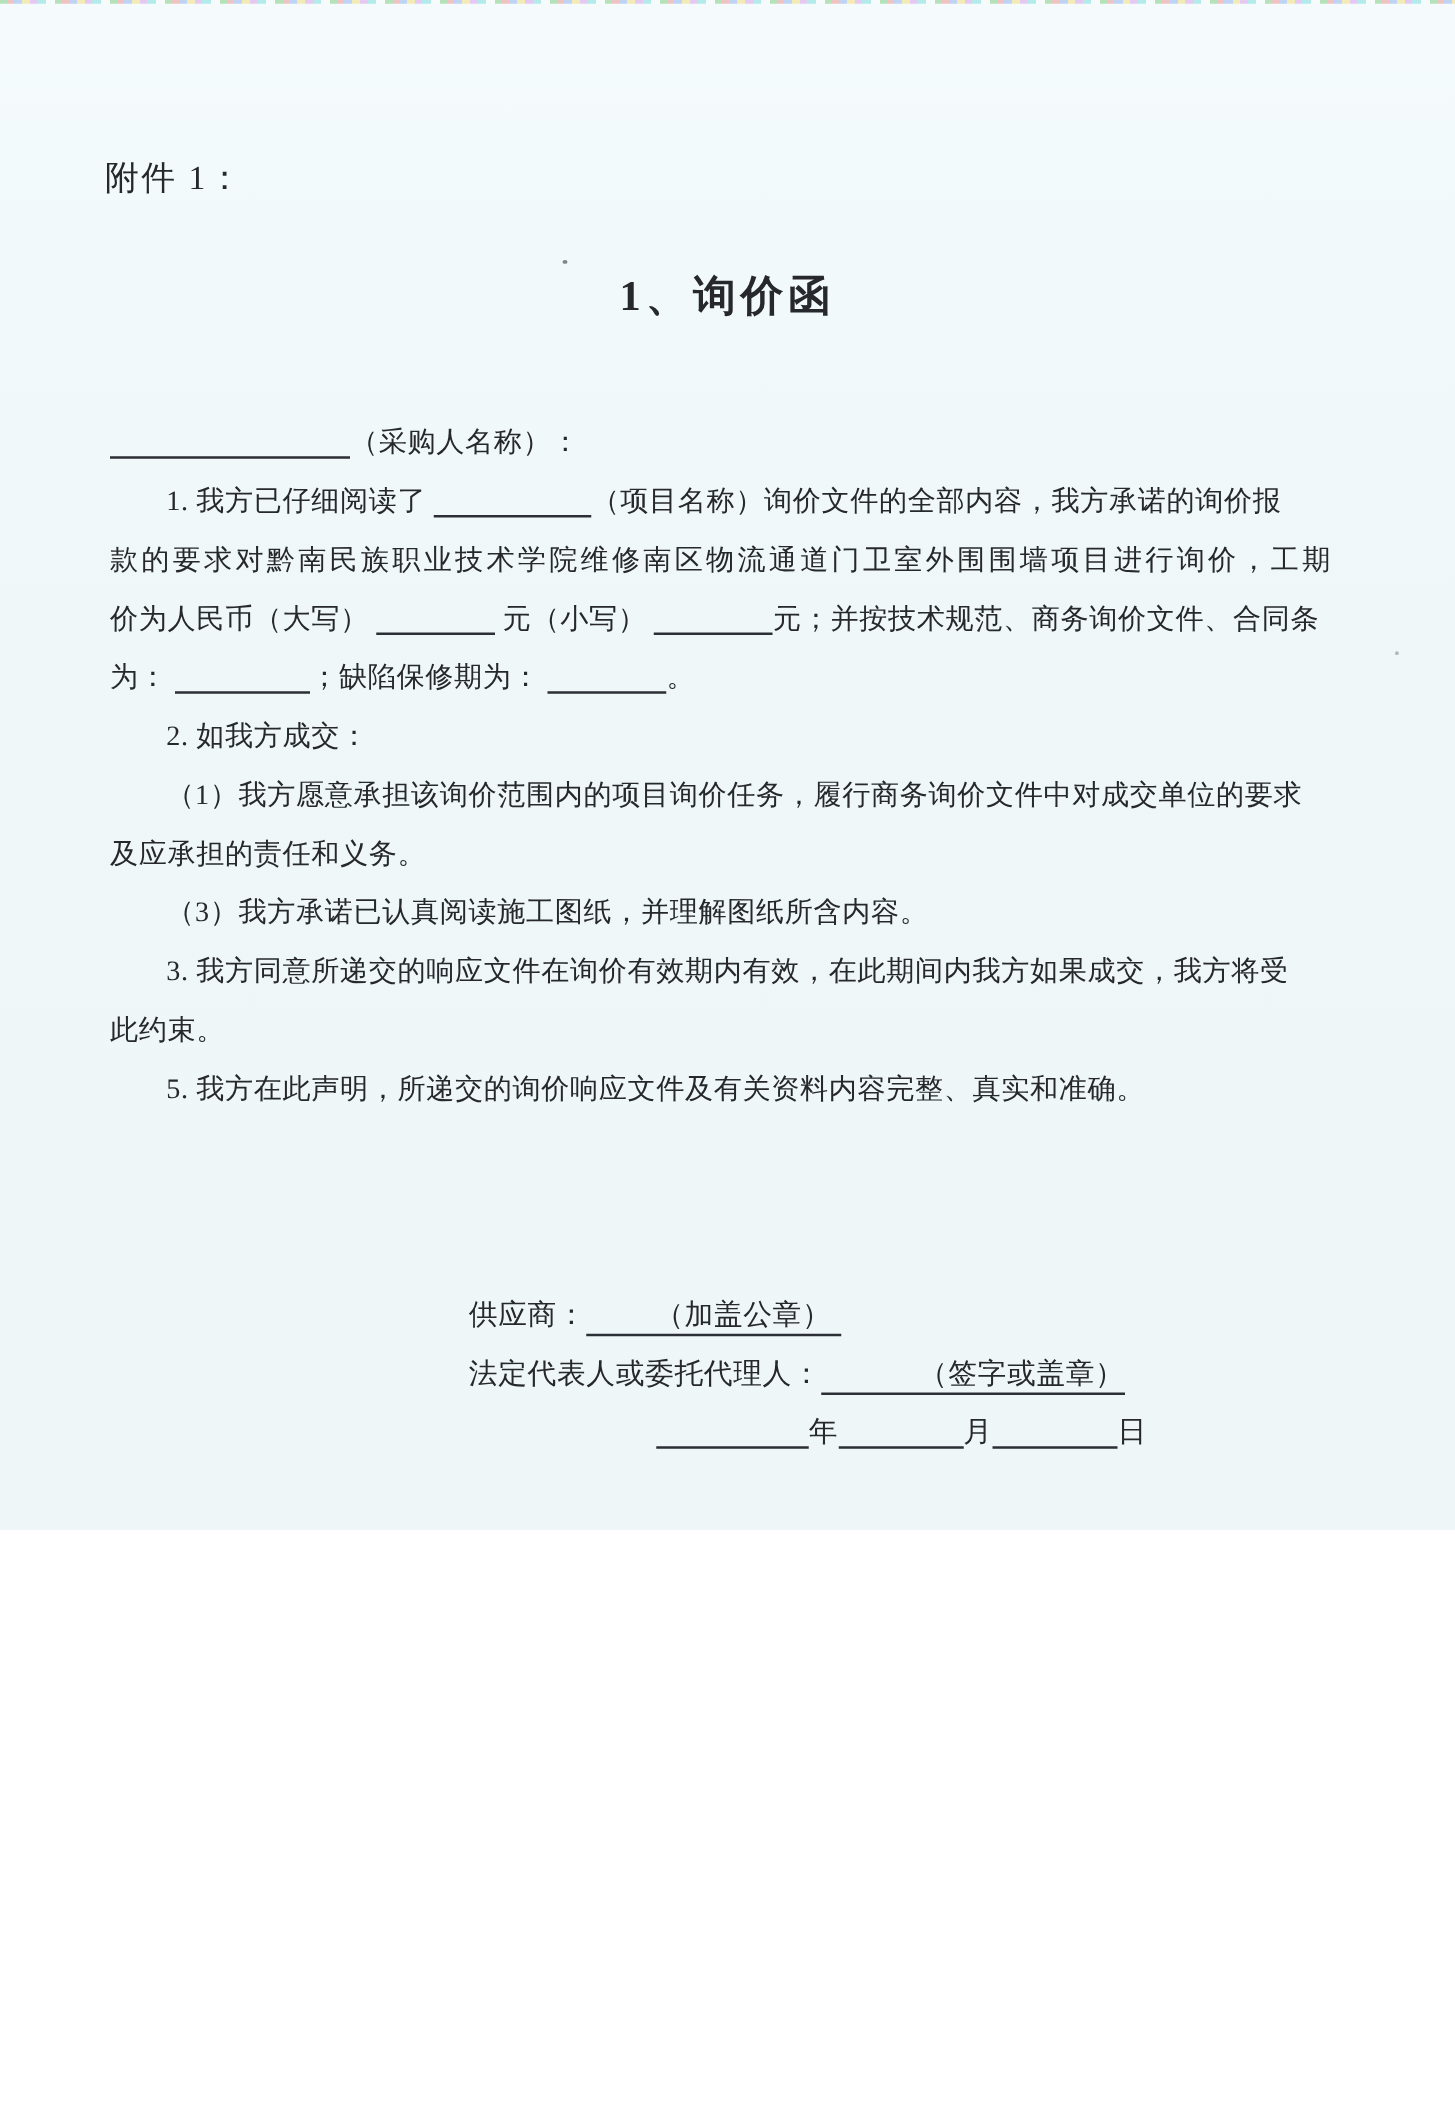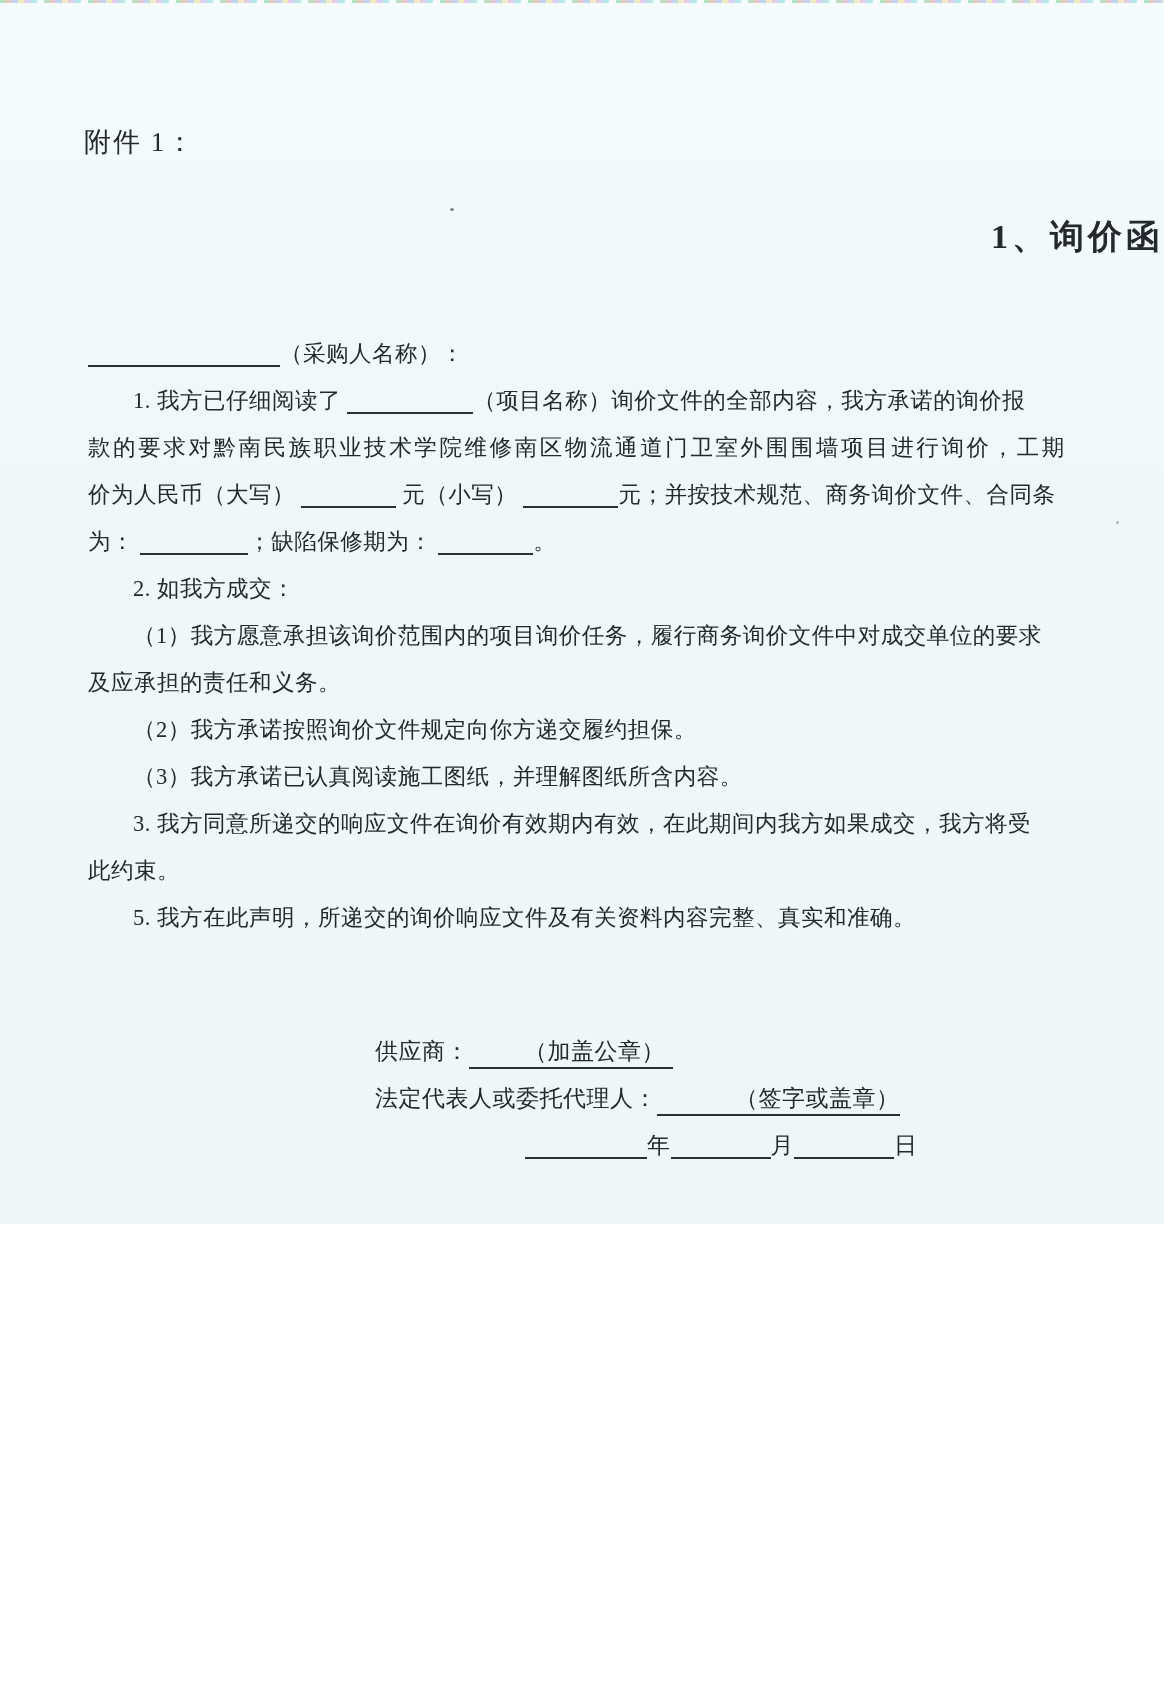--- a/index.html
+++ b/index.html
@@ -23,21 +23,21 @@
   .speck {
     position: absolute; border-radius: 50%;
     background: rgba(62,72,82,.65);
   }
   .attachment {
     position: absolute; left: 84px; top: 124px;
     font-size: 27px; letter-spacing: 2px;
   }
   .doc-title {
     position: absolute; left: 0; top: 214px; width: 100%;
-    text-align: right; font-size: 34px; font-weight: bold; letter-spacing: 4px;
+    text-align: center; font-size: 34px; font-weight: bold; letter-spacing: 4px;
   }
   .body-block {
     position: absolute; left: 88px; top: 330px; width: 990px;
   }
   .line {
     position: relative; height: 47px; line-height: 47px;
     font-size: 22.5px; white-space: nowrap; letter-spacing: 0.5px;
   }
   .line.indent { padding-left: 45px; }
   .line.spread { letter-spacing: 2.6px; }
@@ -83,21 +83,20 @@
     <div class="line"><span>价为人民币（大写）</span>&nbsp;<span class="blank" style="width:95px;"></span>&nbsp;<span>元（小写）</span>&nbsp;<span class="blank" style="width:95px;"></span><span>元；并按技术规范、商务询价文件、合同条</span></div>
 
     <div class="line"><span>为：</span>&nbsp;<span class="blank" style="width:108px;"></span><span>；缺陷保修期为：</span>&nbsp;<span class="blank" style="width:95px;"></span><span>。</span></div>
 
     <div class="line indent"><span>2. 如我方成交：</span></div>
 
     <div class="line indent"><span>（1）我方愿意承担该询价范围内的项目询价任务，履行商务询价文件中对成交单位的要求</span></div>
 
     <div class="line"><span>及应承担的责任和义务。</span></div>
 
-    <div class="line indent"><span>（2）我方承诺按照询价文件规定向你方递交履约担保。</span></div>
 
     <div class="line indent"><span>（3）我方承诺已认真阅读施工图纸，并理解图纸所含内容。</span></div>
 
     <div class="line indent"><span>3. 我方同意所递交的响应文件在询价有效期内有效，在此期间内我方如果成交，我方将受</span></div>
 
     <div class="line"><span>此约束。</span></div>
 
     <div class="line indent"><span>5. 我方在此声明，所递交的询价响应文件及有关资料内容完整、真实和准确。</span></div>
 
   </div>

